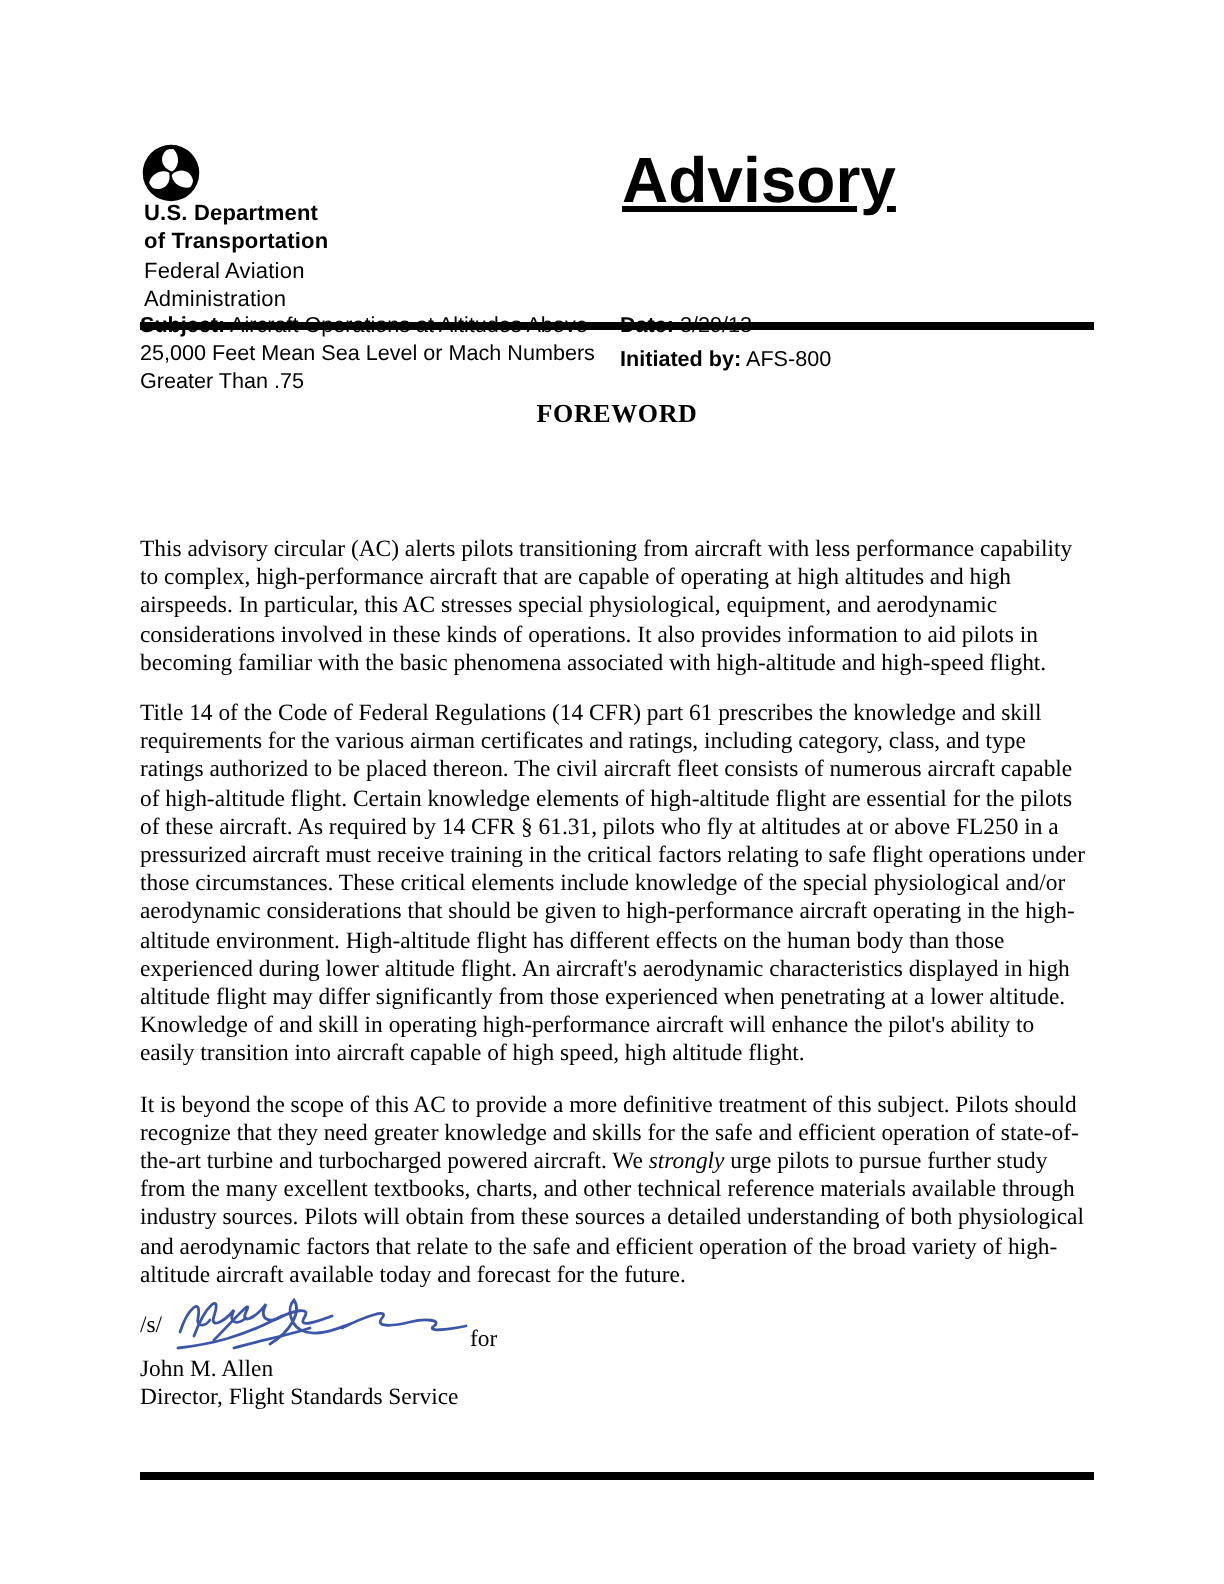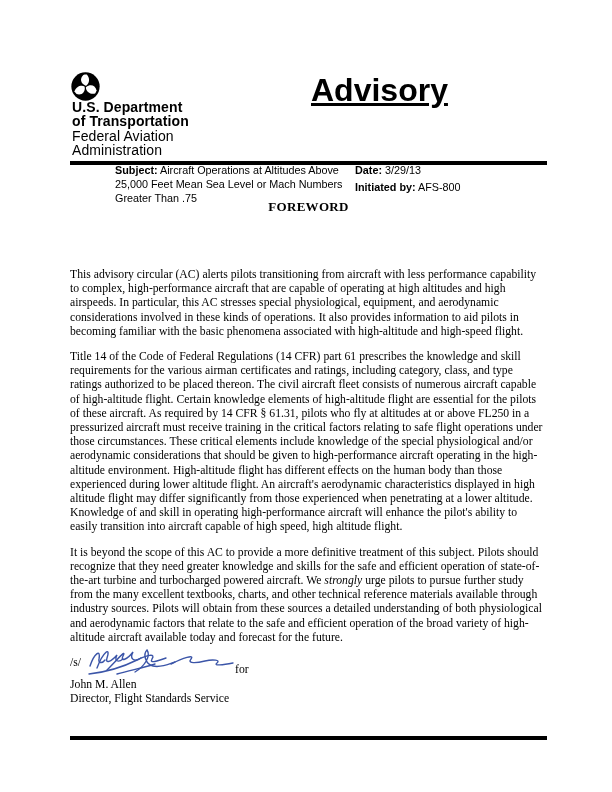--- a/index.html
+++ b/index.html
@@ -16,21 +16,21 @@
   
   .logo {
     position: absolute;
     left: 71px; top: 72px;
     width: 29px; height: 29px;
   }
   .agency {
     position: absolute;
     left: 72px; top: 100px;
     font-family: "Liberation Sans", sans-serif;
-    font-size: 14px;
+    font-size: 11px;
     line-height: 14.4px;
     letter-spacing: 0.1px;
   }
   .agency .b { font-weight: bold; }
   .doctype {
     position: absolute;
     left: 311px; top: 68px;
     font-family: "Liberation Sans", sans-serif;
     font-weight: bold;
     font-size: 32px;
@@ -43,27 +43,26 @@
     left: 70px;
     width: 477px;
     height: 4px;
     background: #000000;
   }
   .rule-top { top: 161px; }
   .rule-bottom { top: 736px; }
   
   .meta {
     position: absolute;
-    left: 70px; top: 163px;
+    left: 70px; top: 156px;
     width: 478px;
     display: flex;
     font-family: "Liberation Sans", sans-serif;
     font-size: 10.8px;
     line-height: 14px;
-    margin-left: 45px;
   }
   .meta b { font-weight: bold; }
   .meta-col-subject { width: 233px; padding-right: 7px; }
   .meta-col-date { width: 129px; }
   .meta-col-acno { flex: 1; }
   .meta-row { margin-bottom: 3px; white-space: nowrap; }
   
   .foreword-heading {
     position: absolute;
     left: 70px; top: 199px;

